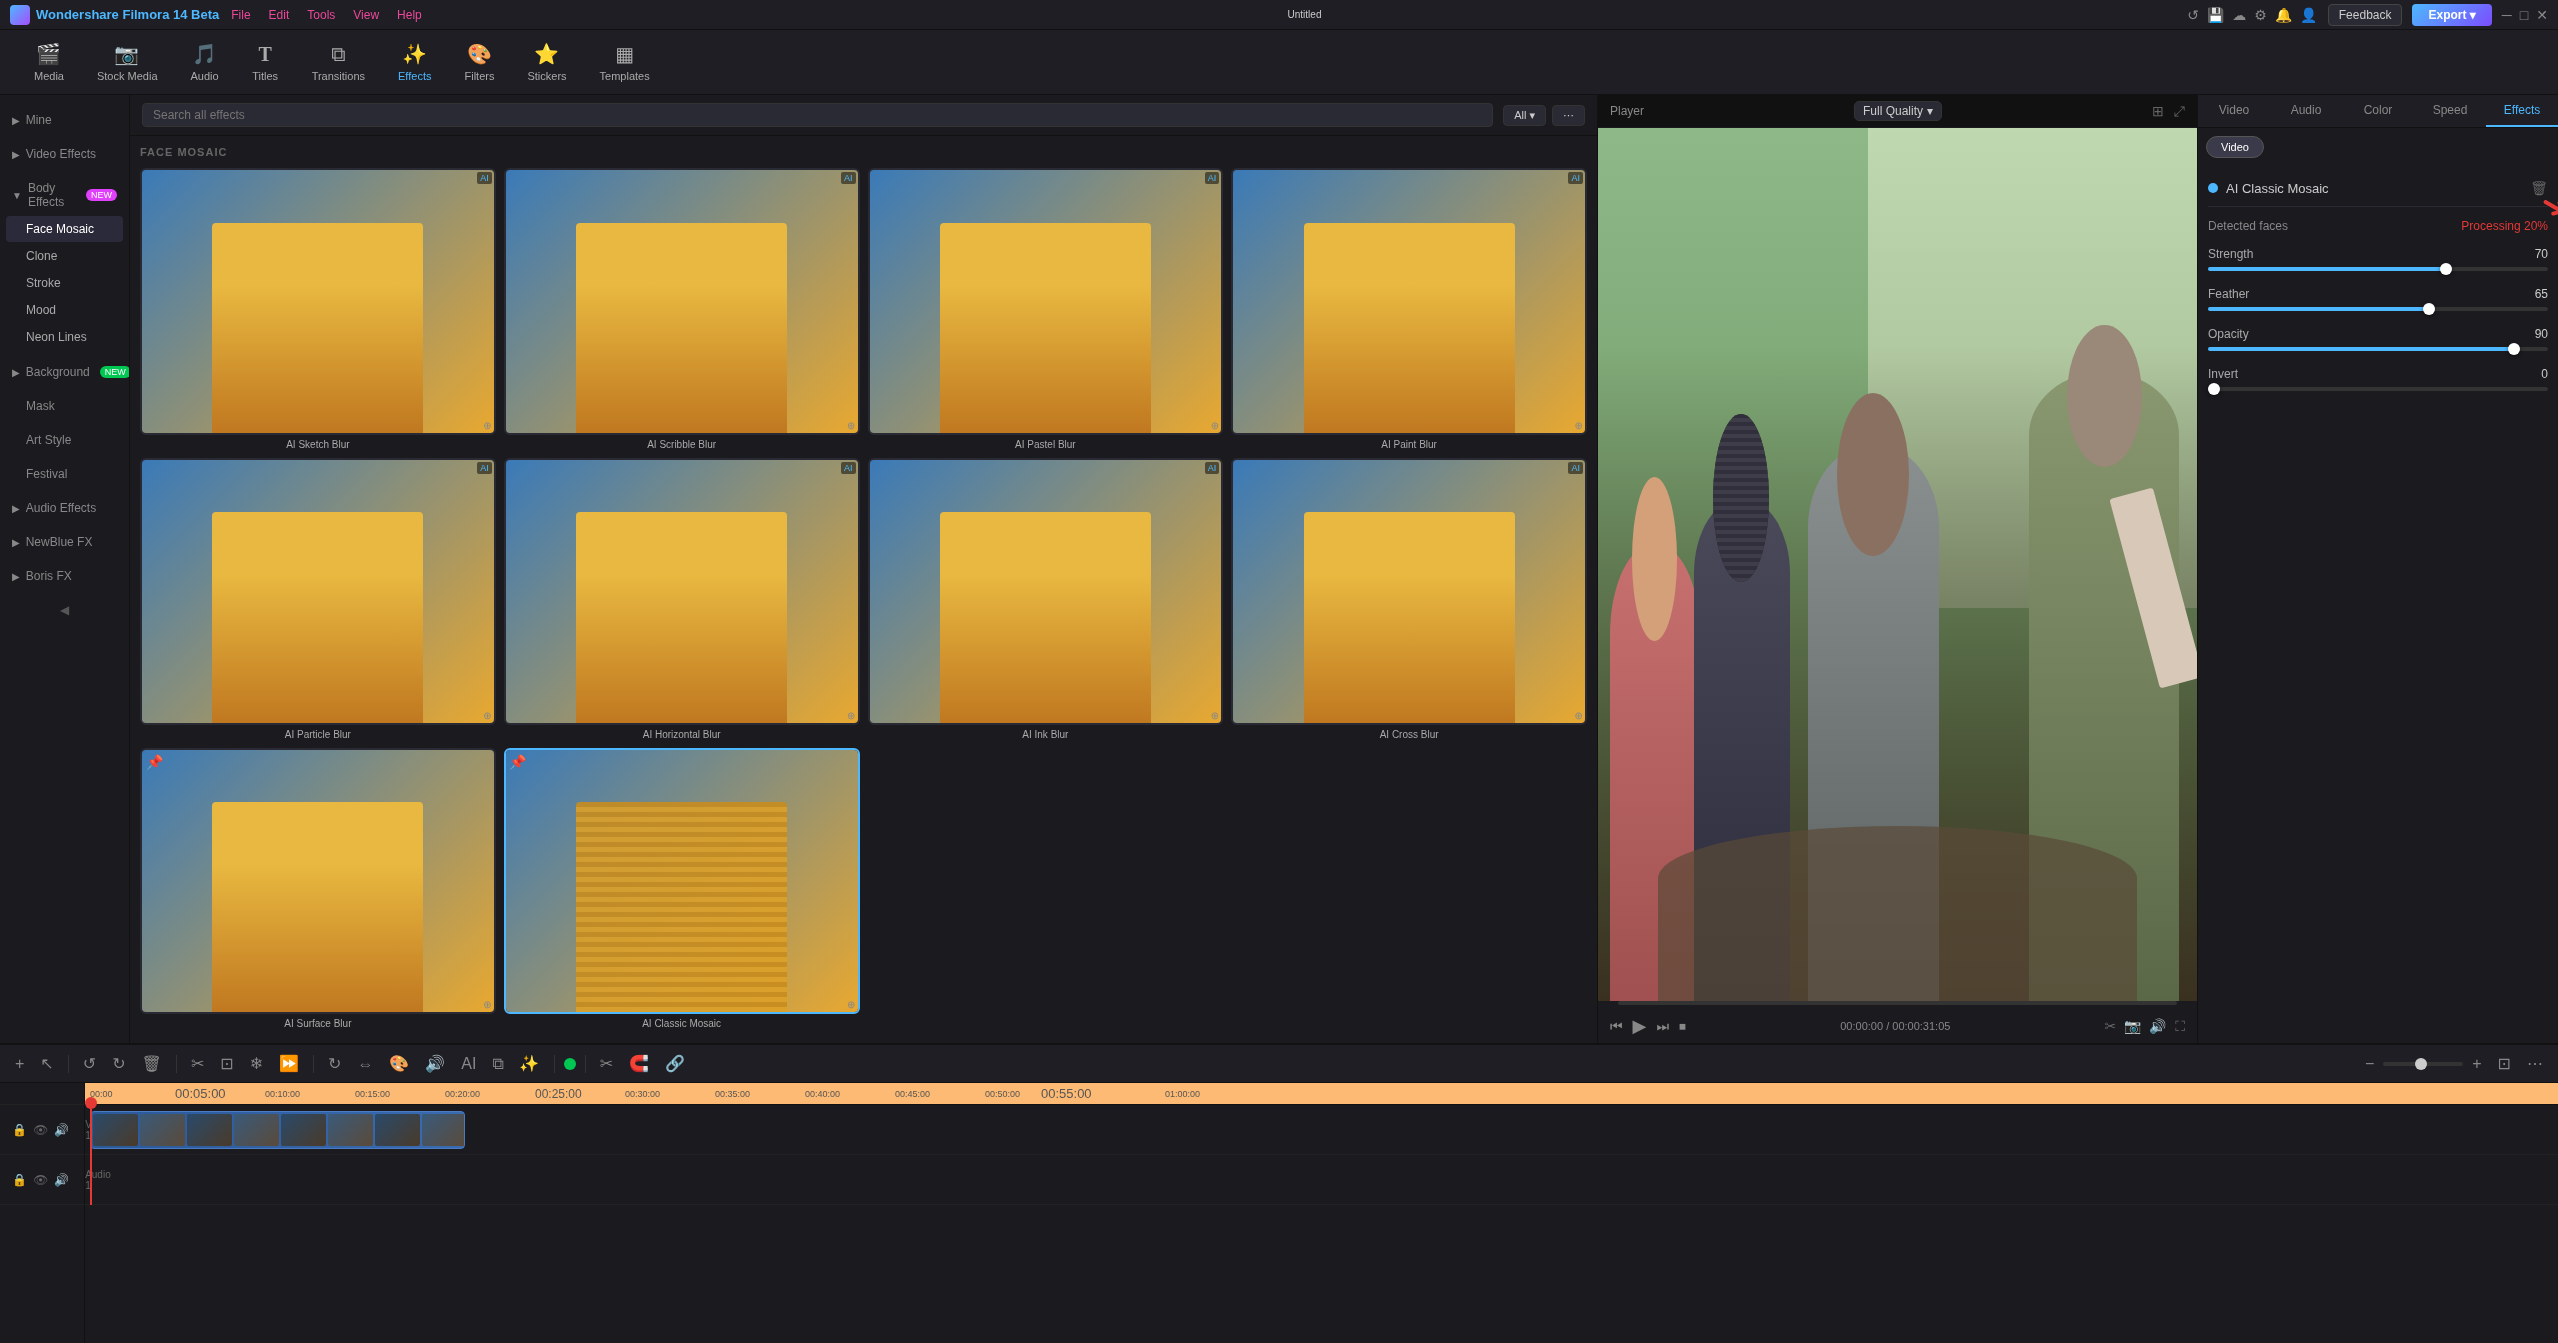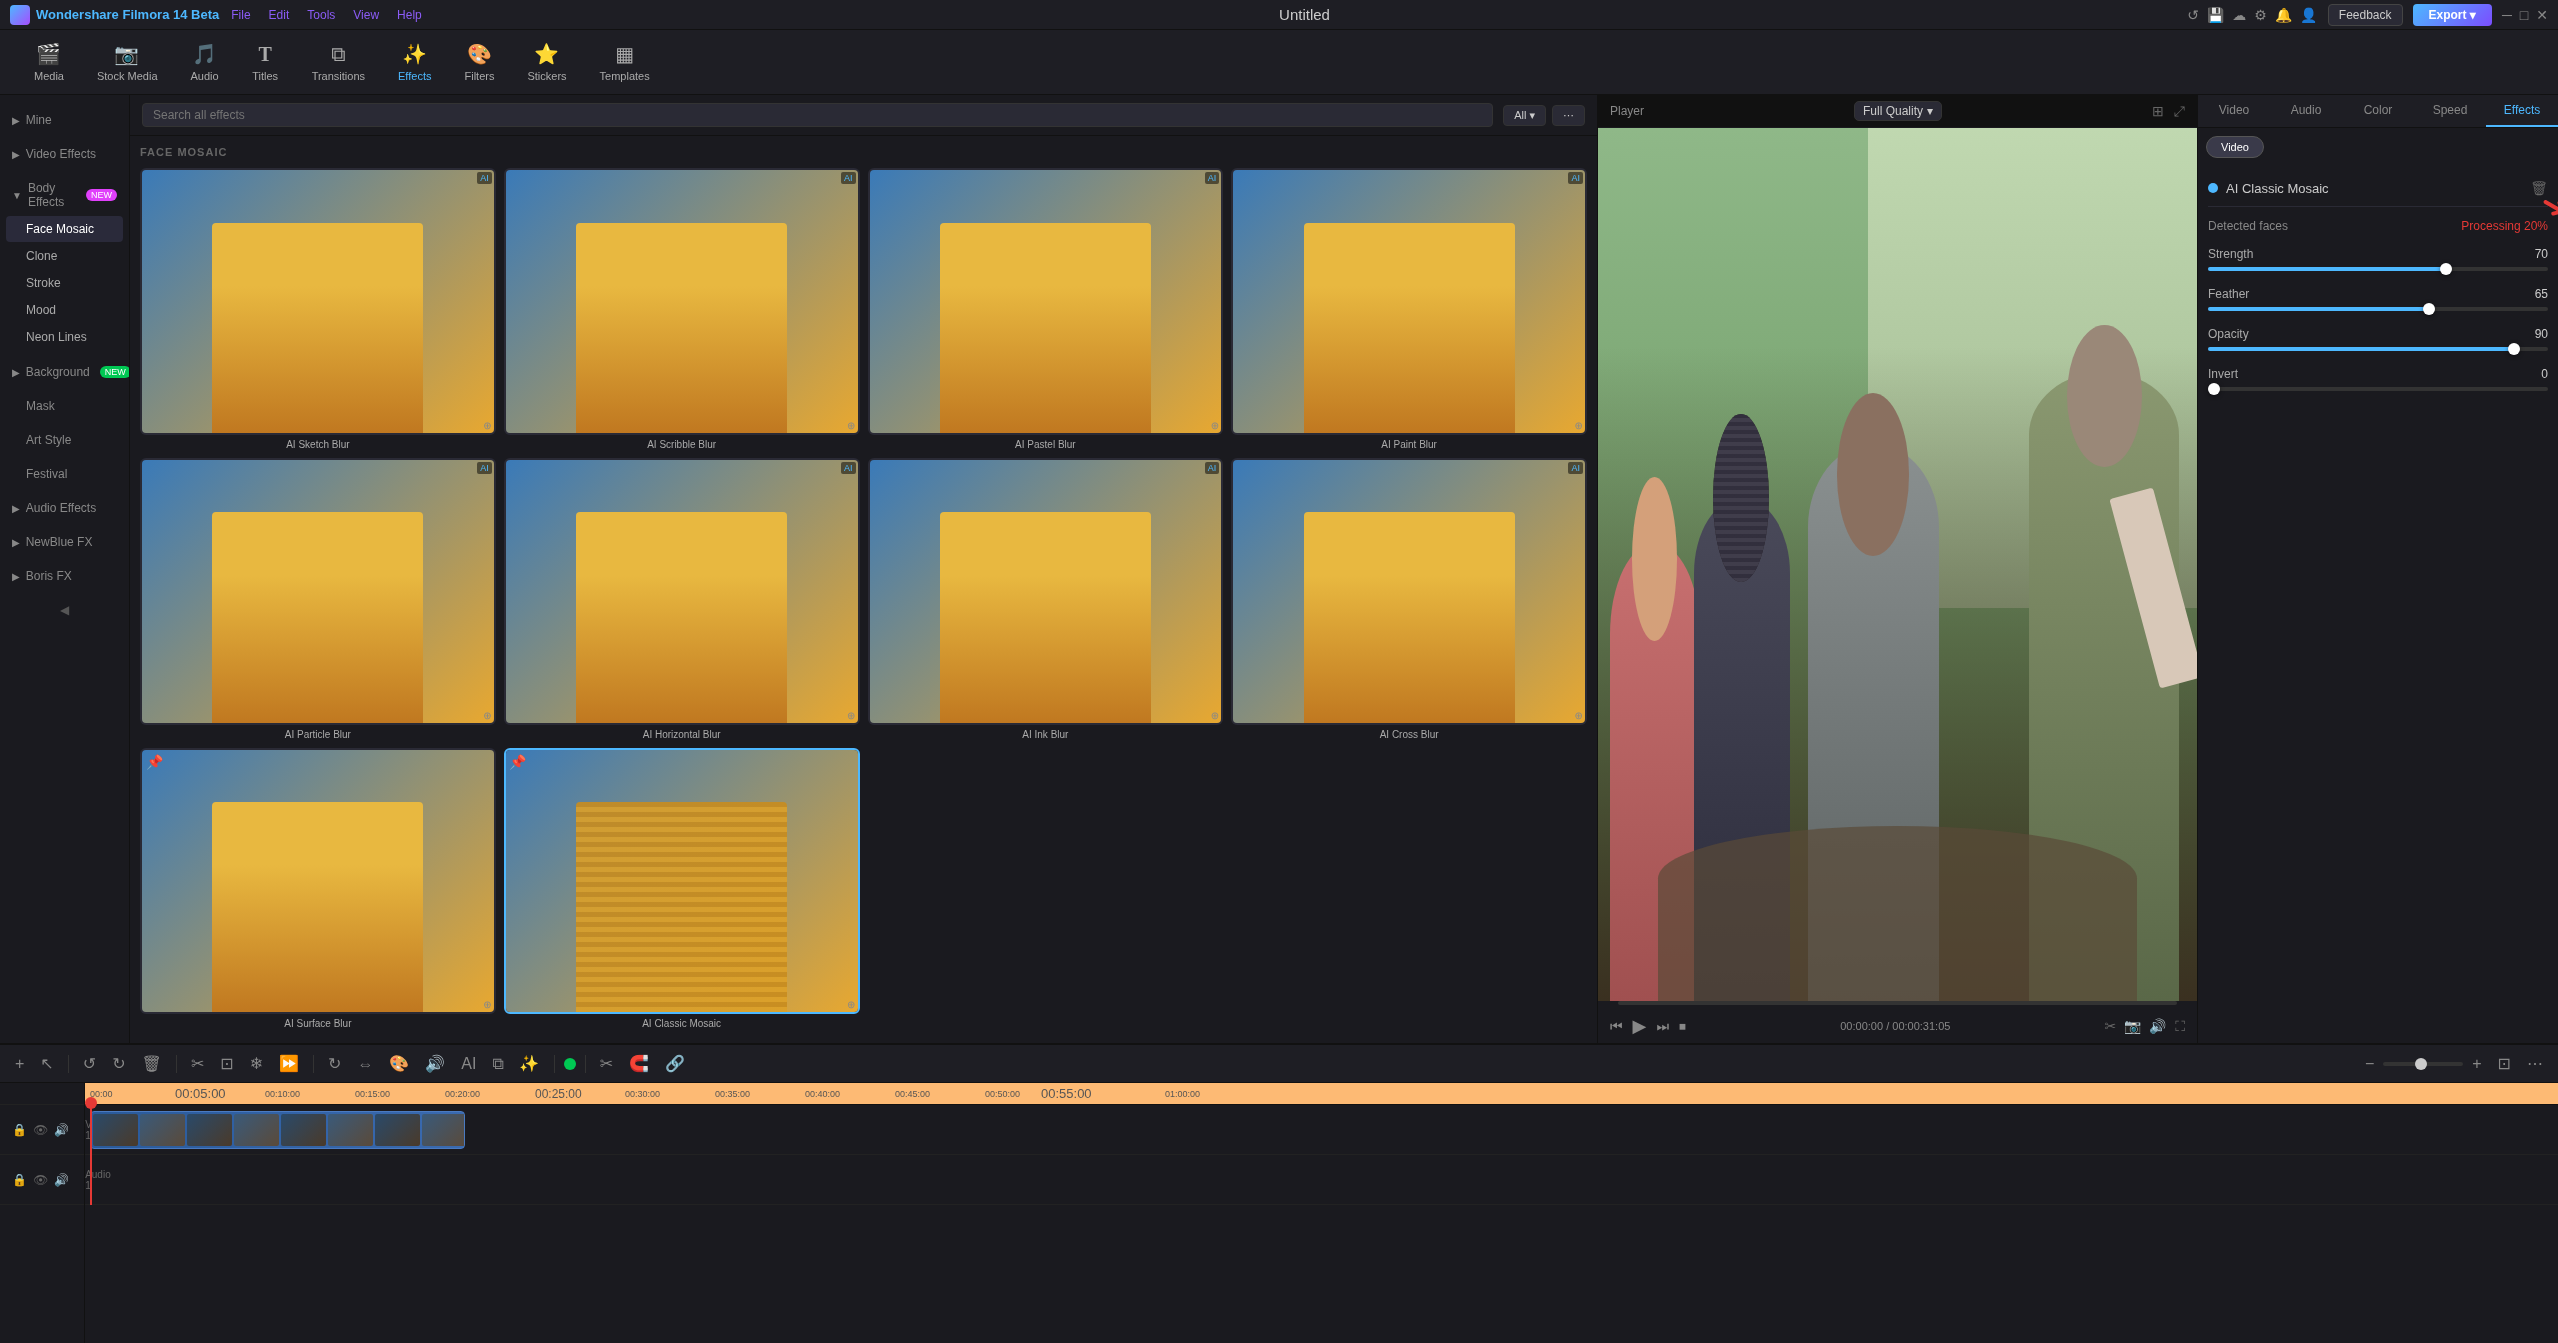--- a/index.html
+++ b/index.html
@@ -3,23 +3,23 @@
   <meta charset="utf-8">
   <style>
     * { margin: 0; padding: 0; box-sizing: border-box; }
     body { background: #1a1a1f; color: #ccc; font-family: -apple-system, BlinkMacSystemFont, 'Segoe UI', sans-serif; font-size: 12px; overflow: hidden; width: 2558px; height: 1343px; }
 
     
     .top-bar { display: flex; align-items: center; background: #1e1e24; height: 30px; padding: 0 10px; justify-content: space-between; border-bottom: 1px solid #111; }
     .top-bar-left { display: flex; align-items: center; gap: 12px; }
     .app-logo { display: flex; align-items: center; gap: 6px; color: #4db8ff; font-size: 13px; font-weight: 600; justify-content: center; }
     .logo-icon { width: 20px; height: 20px; background: linear-gradient(135deg, #4db8ff, #a64dff); border-radius: 4px; }
-    .menu-items { display: flex; gap: 18px; color: #8b5cf6; font-size: 12px; }
+    .menu-items { display: flex; gap: 18px; color: #ec4899; font-size: 12px; }
     .menu-items span { cursor: pointer; }
-    .top-bar-center { color: #ccc; font-size: 15px; }
+    .top-bar-center { color: #ccc; font-size: 10px; }
     .top-bar-right { display: flex; align-items: center; gap: 10px; }
     .feedback-btn { background: #2a2a35; border: 1px solid #444; color: #ccc; padding: 3px 10px; border-radius: 4px; font-size: 12px; cursor: pointer; }
     .export-btn { background: linear-gradient(135deg, #4db8ff, #7b4dff); color: #fff; border: none; padding: 4px 16px; border-radius: 4px; font-size: 12px; font-weight: 600; cursor: pointer; }
     .top-icons { display: flex; gap: 8px; color: #888; font-size: 14px; }
 
     
     .toolbar { display: flex; align-items: center; background: #1e1e24; height: 65px; padding: 0 20px; border-bottom: 1px solid #111; gap: 5px; }
     .tool-item { display: flex; flex-direction: column; align-items: center; gap: 4px; padding: 8px 14px; border-radius: 6px; cursor: pointer; color: #aaa; font-size: 11px; min-width: 55px; }
     .tool-item.active { color: #4db8ff; }
     .tool-item .tool-icon { font-size: 20px; }

